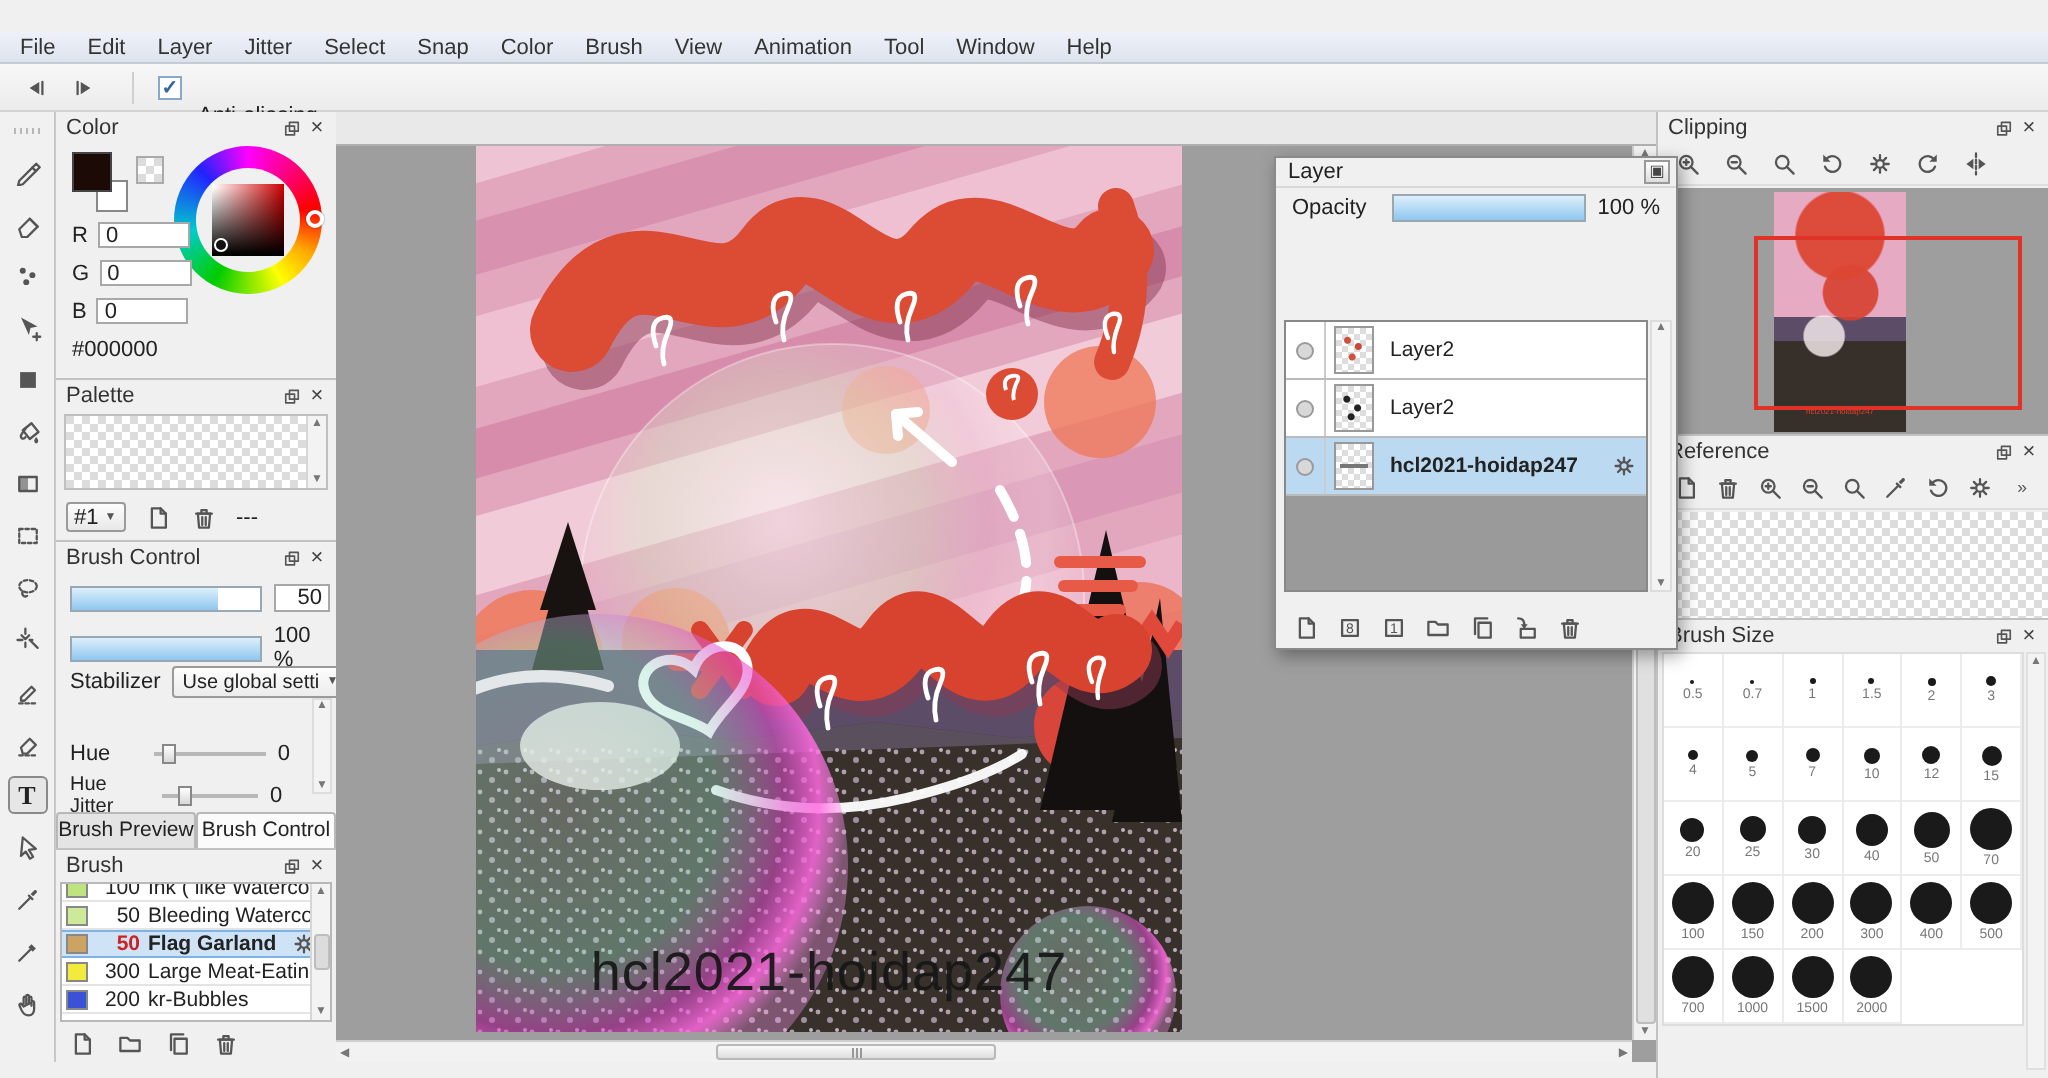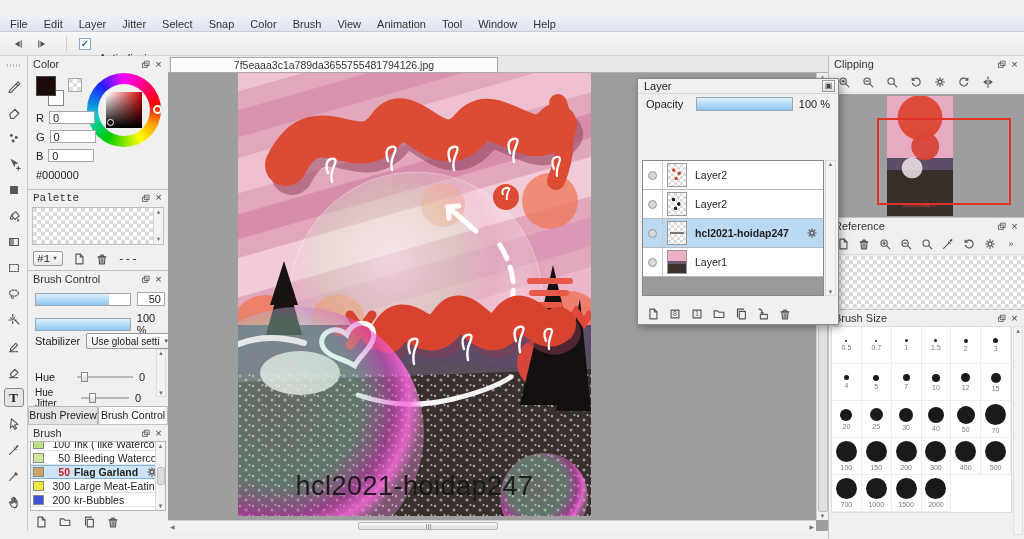--- a/index.html
+++ b/index.html
@@ -76,21 +76,21 @@
 .sv{position:absolute;left:19px;top:19px;width:36px;height:36px;
   background:linear-gradient(to bottom,rgba(0,0,0,0) 5%,#000 98%),linear-gradient(to right,#fff,#c80000);}
 .hue-mark{position:absolute;right:-1px;top:32px;width:9px;height:9px;border:2px solid #fff;border-radius:50%;
   box-shadow:0 0 1px #0008;}
 .sv-mark{position:absolute;left:1px;bottom:2px;width:7px;height:7px;background:#111;border:1.5px solid #fff;border-radius:50%;}
 .rgbrow{position:absolute;left:8px;display:flex;align-items:center;gap:5px;}
 .rgbrow .vbox{width:46px;height:13px;background:#fff;border:1px solid #a8a8a8;padding:0 3px;line-height:12px;}
 .hexline{position:absolute;left:8px;top:113px;}
 
 
-.palette-panel{height:81px;font-family:Liberation Mono, monospace;}
+.palette-panel{height:81px;}
 .pal-body{position:absolute;left:4px;right:4px;top:17px;height:38px;border:1px solid #c0c0c0;}
 .pal-foot{position:absolute;left:5px;bottom:4px;display:flex;align-items:center;gap:9px;}
 .pagebox{min-width:30px;height:15px;border:1px solid #9a9a9a;border-radius:2px;background:linear-gradient(#fdfdfd,#e8e8e8);
   display:flex;align-items:center;padding:0 3px;gap:3px;}
 .dd{font-size:6px;color:#555;}
 
 
 .bc-panel{height:154px;}
 .bc-row{position:absolute;left:7px;display:flex;align-items:center;gap:6px;}
 .slider{height:13px;width:96px;border:1px solid #9aa8b4;background:#fff;position:relative;}
@@ -568,21 +568,20 @@
               <path d="M7 7.5v4.5M9 7.5v4.5"></path>
             </svg>
           </span>
         </div>
     </div>
 
   </div>
 
   <div class="canvas-area">
     <div class="tabstrip"></div>
-    <div class="doc-tab">7f5eaaa3c1a789da3655755481794126.jpg</div>
 
     <div class="artwork">
       <svg class="art-svg" viewBox="0 0 353 443" preserveAspectRatio="none">
         <defs>
           <radialGradient id="gBub" cx="40%" cy="35%" r="62%">
             <stop offset="0%" stop-color="#ffffff" stop-opacity=".5"></stop>
             <stop offset="45%" stop-color="#d8eec8" stop-opacity=".38"></stop>
             <stop offset="66%" stop-color="#f0c8d8" stop-opacity=".3"></stop>
             <stop offset="85%" stop-color="#ffffff" stop-opacity=".22"></stop>
             <stop offset="100%" stop-color="#ffffff" stop-opacity=".05"></stop>
@@ -997,27 +996,20 @@
           </span>
           <span class="lthumb t-line"></span>
           <span class="lname">hcl2021-hoidap247</span>
           <span class="lgear">
             <svg class="ic" viewBox="0 0 16 16" aria-hidden="true">
               <circle cx="8" cy="8" r="2.2"></circle>
               <path d="M8 3.2v2M8 10.8v2M3.2 8h2M10.8 8h2M4.6 4.6l1.4 1.4M10 10l1.4 1.4M11.4 4.6L10 6M6 10l-1.4 1.4"></path>
             </svg>
           </span>
         </div>
-        <div class="lrow">
-          <span class="viscol">
-            <span class="vis"></span>
-          </span>
-          <span class="lthumb t-image"></span>
-          <span class="lname">Layer1</span>
-        </div>
       </div>
     <div class="lw-vsb">
         <span>▲</span>
         <span class="thumb" style="height:60px;width:7px;"></span>
         <span>▼</span>
       </div>
     <div class="lw-foot" id="layerfoot">
         <span>
           <svg class="ic" viewBox="0 0 16 16" aria-hidden="true">
             <path d="M4.5 2.5h5l3 3v8h-8z"></path>

